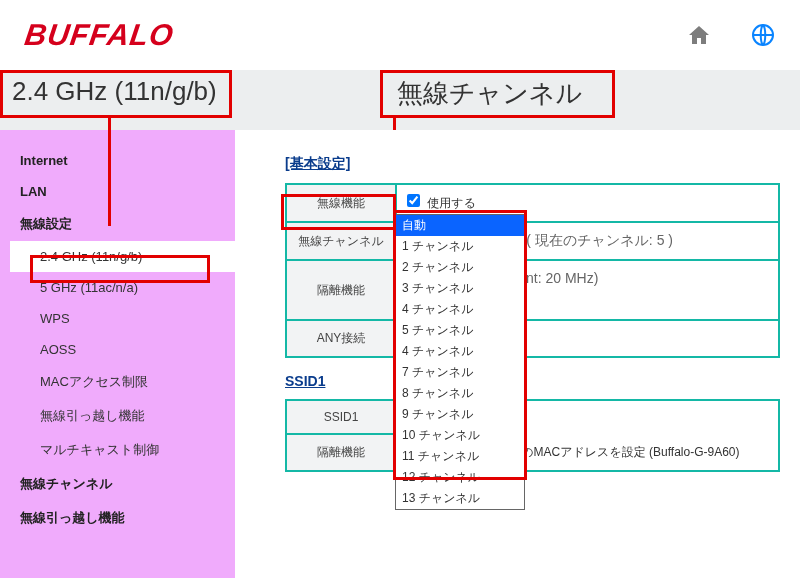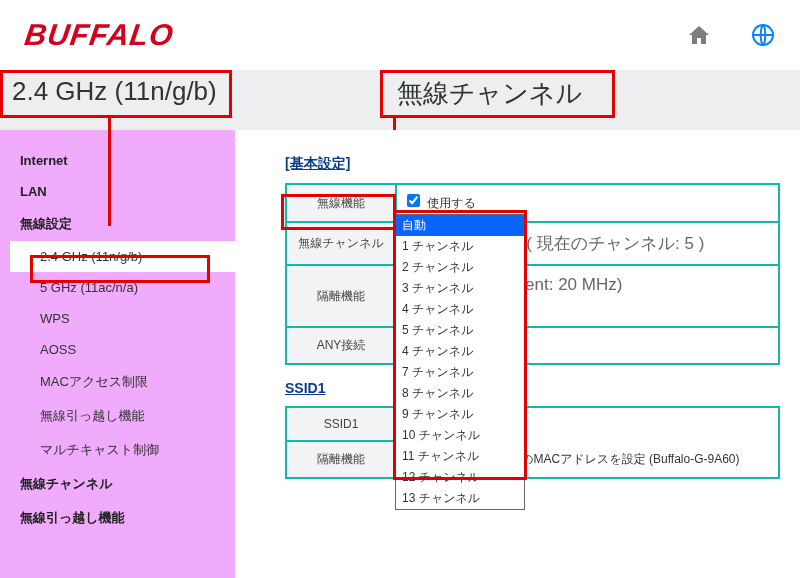--- a/index.html
+++ b/index.html
@@ -116,21 +116,21 @@
     padding: 9px 10px;
     font-size: 12px;
     vertical-align: middle;
   }
   table.form td.label {
     background: #f2f3f4;
     width: 110px;
     text-align: center;
     color: #444;
   }
-  .note { color: #666; font-size: 17px; margin-left: 6px; margin-top: 23px; }
+  .note { color: #666; font-size: 14px; margin-left: 6px; margin-top: 23px; }
   select.sel { font-size: 12px; border: 1px solid #999; background: #efefef; }
   input[type=checkbox] { margin-right: 4px; }
 
   
   .dropdown-open {
     position: absolute;
     left: 160px;
     top: 84px;
     width: 130px;
     background: #fff;

